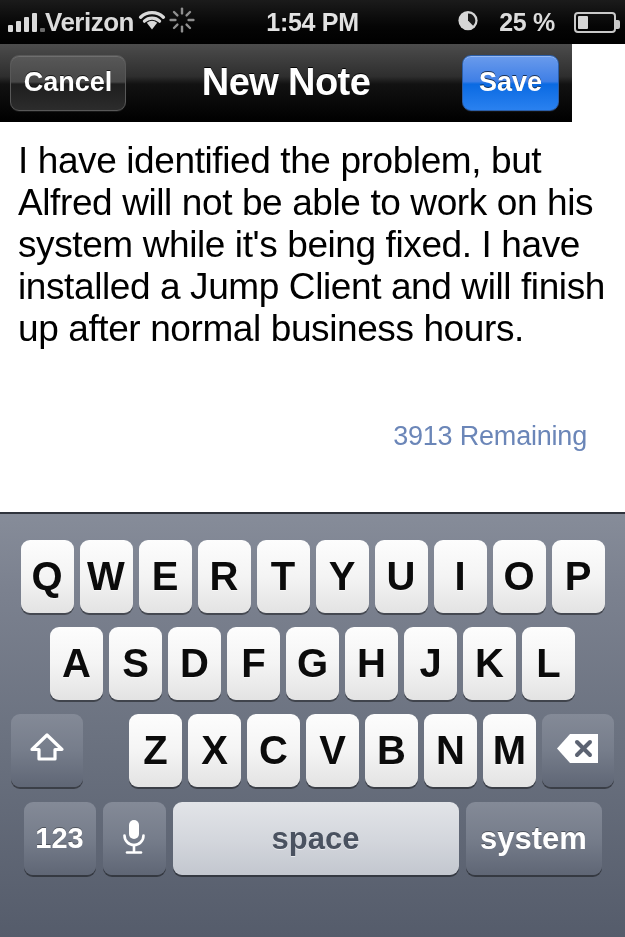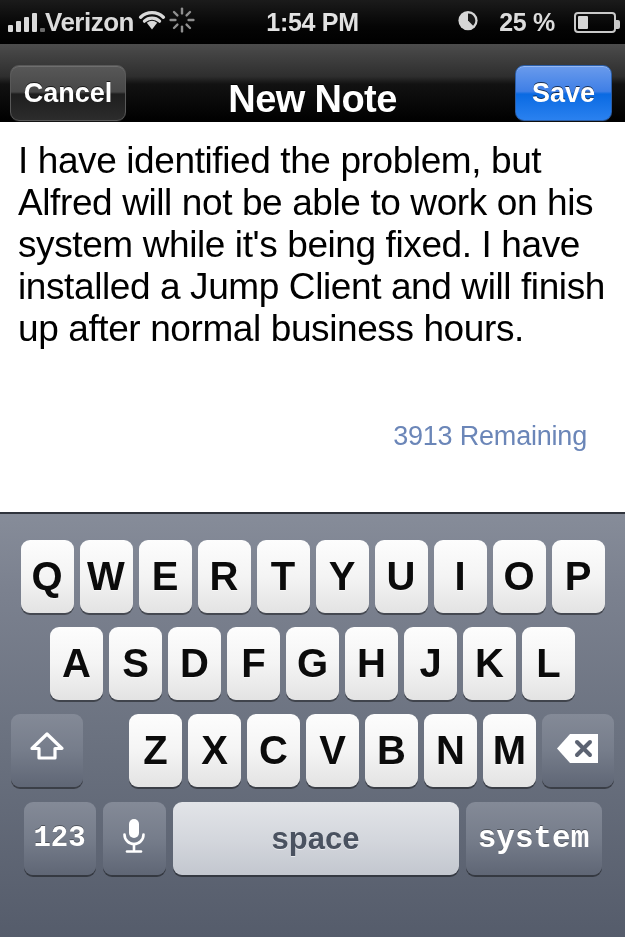--- a/index.html
+++ b/index.html
@@ -45,24 +45,24 @@
     width:4px; height:9px; background:#c9c9c9;
     border-radius:0 2px 2px 0;
   }
   #battery-fill {
     position:absolute; left:2px; top:2px; bottom:2px;
     width:25%; background:#d6d6d6; border-radius:1px;
   }
 
   
   #navbar {
-    position:absolute; top:44px; left:0; width:625px; height:78px;
+    position:absolute; top:44px; left:0; width:572px; height:78px;
     background:linear-gradient(to bottom,#4c4c4c 0%,#2e2e2e 42%,#121212 52%,#000 100%);
     border-bottom:1px solid #000;
-    display:flex; align-items:flex-end; justify-content:center;
+    display:flex; align-items:center; justify-content:center;
   }
   #navbar-title {
     font-size:38px; font-weight:bold; color:#fff; letter-spacing:-0.6px;
     text-shadow:0 -1px 0 rgba(0,0,0,.9);
   }
   .navbtn {
     position:absolute; display:flex; align-items:center; justify-content:center;
     font-weight:bold; color:#fff; border-radius:9px; cursor:pointer;
     text-shadow:0 -1px 0 rgba(0,0,0,.65);
   }
@@ -114,21 +114,20 @@
     background:linear-gradient(to bottom,#fdfdfd 0%,#f4f4f4 50%,#e3e3e3 100%);
     color:#0b0b0b; font-size:40px; font-weight:bold;
     box-shadow:0 2px 0 rgba(0,0,0,.42);
     text-shadow:0 1px 0 rgba(255,255,255,.5);
   }
   .key-dark {
     background:linear-gradient(to bottom,#848a97 0%,#767d8b 50%,#5f6675 100%);
     color:#fff; font-weight:bold;
     box-shadow:0 2px 0 rgba(0,0,0,.42);
     text-shadow:0 -1px 0 rgba(0,0,0,.35);
-    font-family:Liberation Mono, monospace;
   }
   #shift-key, #backspace-key { width:72px; height:73px; }
   #numeric-key { width:72px; height:73px; font-size:29px; }
   #dictation-key { width:63px; height:73px; }
   #space-key {
     width:286px; height:73px;
     background:linear-gradient(to bottom,#e2e4e8 0%,#d4d7dd 50%,#c3c7cf 100%);
     color:#4a5260; font-size:31px; font-weight:bold;
     box-shadow:0 2px 0 rgba(0,0,0,.42);
     text-shadow:0 1px 0 rgba(255,255,255,.55);

